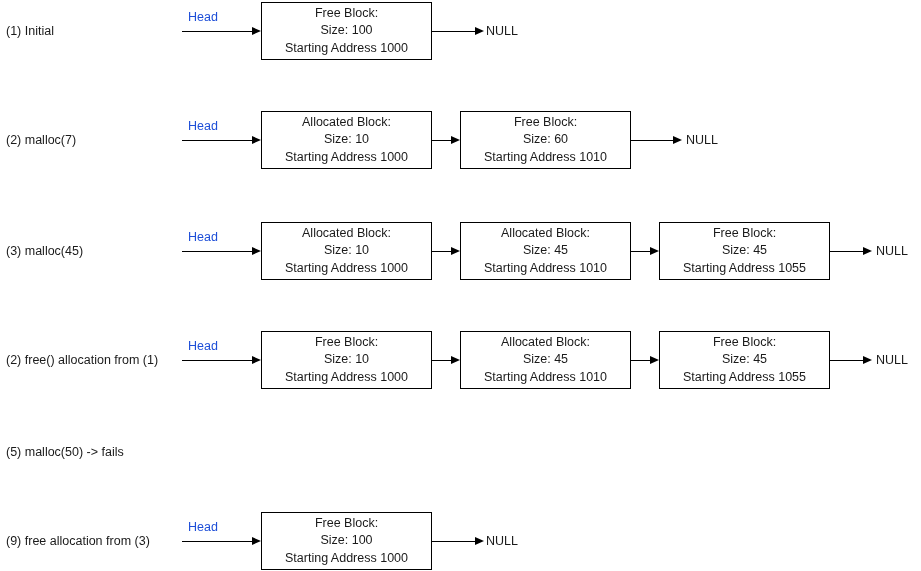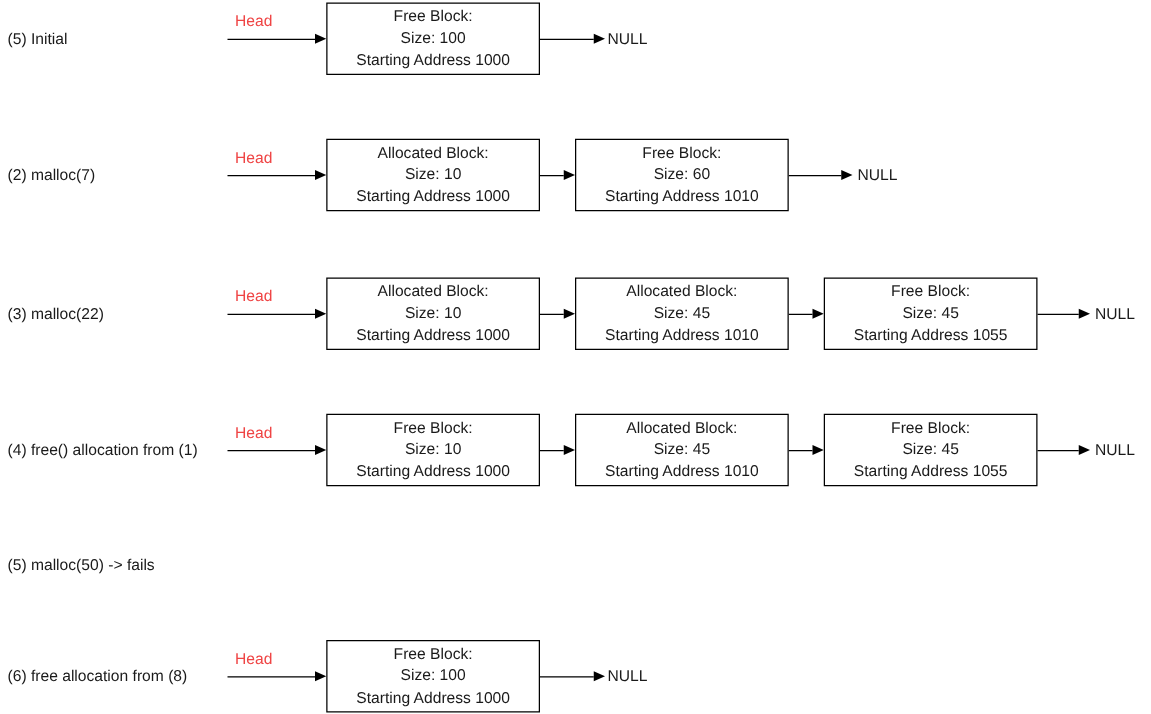--- a/index.html
+++ b/index.html
@@ -49,21 +49,21 @@
     top: 0;
     height: 0;
     border-top: 1.4px solid #000;
   }
   .head-label {
     position: absolute;
     top: -22px;
     font-size: 12.5px;
     line-height: 16px;
     white-space: nowrap;
-    color: #ef4444;
+    color: #1d4ed8;
   }
   .arrowhead {
     position: absolute;
     top: -4.5px;
     width: 0;
     height: 0;
     border-top: 4.5px solid transparent;
     border-bottom: 4.5px solid transparent;
     border-left: 9px solid #000;
   }
@@ -127,21 +127,21 @@
     line-height: 18px;
     white-space: nowrap;
     color: #1a1a1a;
   }
 </style>
 </head>
 <body>
 
 <div id="canvas">
     <div class="row" style="top: 31px;">
-      <div class="step-label">(5) Initial</div>
+      <div class="step-label">(1) Initial</div>
       <div class="head-arrow" style="left: 182px;">
         <div class="head-line" style="width: 70px;"></div>
         <div class="arrowhead" style="left: 70px;"></div>
         <div class="head-label" style="left: 6px;">Head</div>
       </div>
       <div class="block" style="left: 261px; top: -29px; width: 171px; height: 58px;">
         <span class="line">Free Block:</span>
         <span class="line">Size: 100</span>
         <span class="line">Starting Address 1000</span>
       </div>
@@ -172,21 +172,21 @@
         <span class="line">Size: 60</span>
         <span class="line">Starting Address 1010</span>
       </div>
       <div class="null-arrow" style="left: 631px;">
         <div class="null-line" style="width: 42px;"></div>
         <div class="arrowhead" style="left: 42px;"></div>
       </div>
       <div class="null-label" style="left: 686px;">NULL</div>
     </div>
     <div class="row" style="top: 251px;">
-      <div class="step-label">(3) malloc(22)</div>
+      <div class="step-label">(3) malloc(45)</div>
       <div class="head-arrow" style="left: 182px;">
         <div class="head-line" style="width: 70px;"></div>
         <div class="arrowhead" style="left: 70px;"></div>
         <div class="head-label" style="left: 6px;">Head</div>
       </div>
       <div class="block" style="left: 261px; top: -29px; width: 171px; height: 58px;">
         <span class="line">Allocated Block:</span>
         <span class="line">Size: 10</span>
         <span class="line">Starting Address 1000</span>
       </div>
@@ -208,21 +208,21 @@
         <span class="line">Size: 45</span>
         <span class="line">Starting Address 1055</span>
       </div>
       <div class="null-arrow" style="left: 830px;">
         <div class="null-line" style="width: 33px;"></div>
         <div class="arrowhead" style="left: 33px;"></div>
       </div>
       <div class="null-label" style="left: 876px;">NULL</div>
     </div>
     <div class="row" style="top: 360px;">
-      <div class="step-label">(4) free() allocation from (1)</div>
+      <div class="step-label">(2) free() allocation from (1)</div>
       <div class="head-arrow" style="left: 182px;">
         <div class="head-line" style="width: 70px;"></div>
         <div class="arrowhead" style="left: 70px;"></div>
         <div class="head-label" style="left: 6px;">Head</div>
       </div>
       <div class="block" style="left: 261px; top: -29px; width: 171px; height: 58px;">
         <span class="line">Free Block:</span>
         <span class="line">Size: 10</span>
         <span class="line">Starting Address 1000</span>
       </div>
@@ -247,21 +247,21 @@
       <div class="null-arrow" style="left: 830px;">
         <div class="null-line" style="width: 33px;"></div>
         <div class="arrowhead" style="left: 33px;"></div>
       </div>
       <div class="null-label" style="left: 876px;">NULL</div>
     </div>
     <div class="row" style="top: 452px;">
       <div class="note-only">(5) malloc(50) -&gt; fails</div>
     </div>
     <div class="row" style="top: 541px;">
-      <div class="step-label">(6) free allocation from (8)</div>
+      <div class="step-label">(9) free allocation from (3)</div>
       <div class="head-arrow" style="left: 182px;">
         <div class="head-line" style="width: 70px;"></div>
         <div class="arrowhead" style="left: 70px;"></div>
         <div class="head-label" style="left: 6px;">Head</div>
       </div>
       <div class="block" style="left: 261px; top: -29px; width: 171px; height: 58px;">
         <span class="line">Free Block:</span>
         <span class="line">Size: 100</span>
         <span class="line">Starting Address 1000</span>
       </div>

